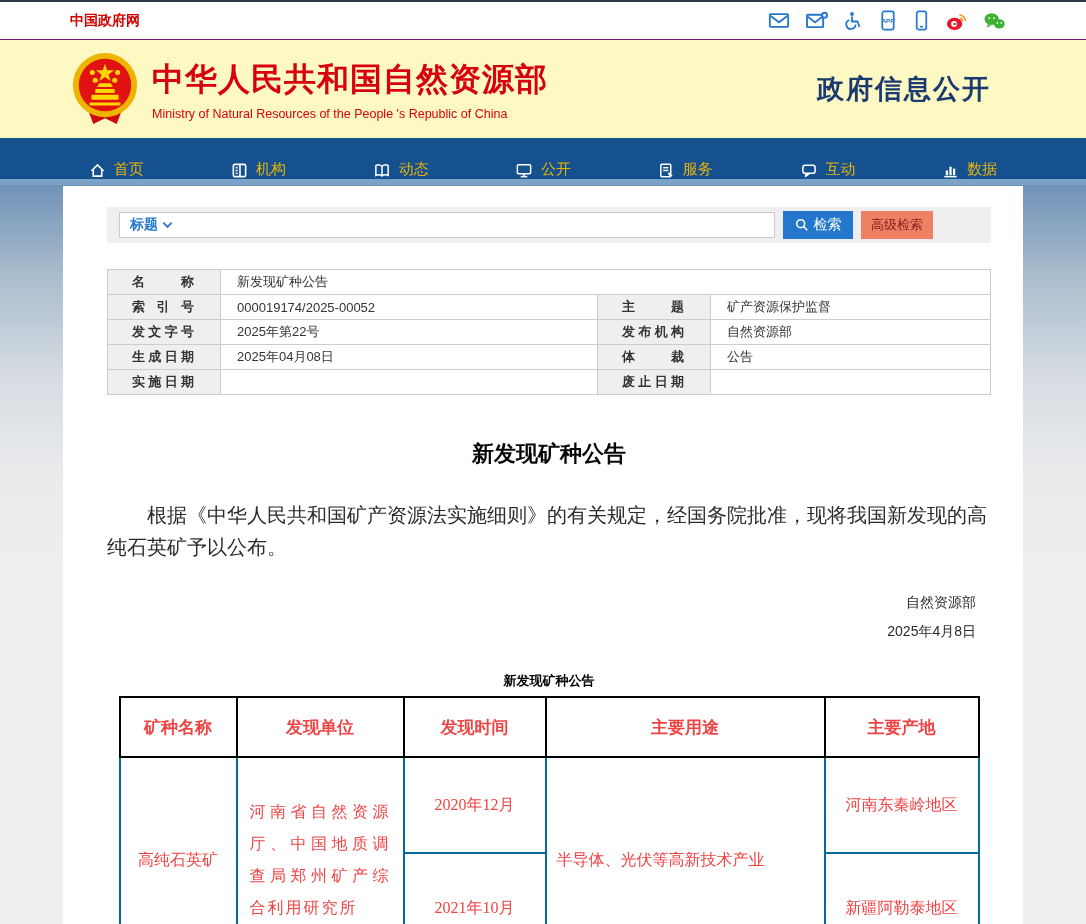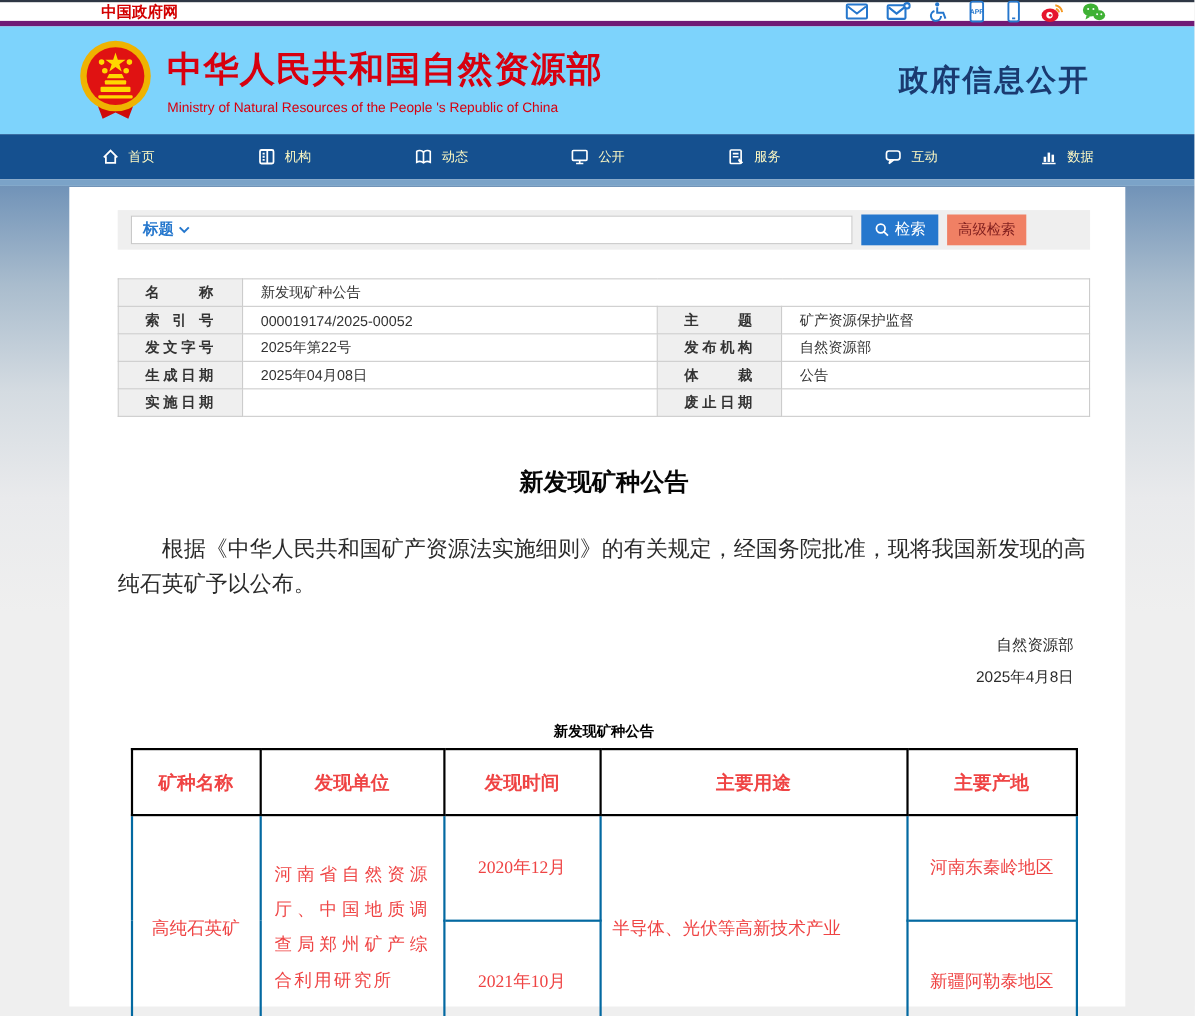--- a/index.html
+++ b/index.html
@@ -1,39 +1,39 @@
 <!DOCTYPE html>
 <html><head>
 <meta charset="utf-8">
 <title>自然资源部</title>
 <style>
   * { margin:0; padding:0; box-sizing:border-box; }
   html,body { width:1086px; height:924px; overflow:hidden; background:#efefef;
     font-family:"Liberation Sans","DejaVu Sans",sans-serif; }
 
   
-  .topbar { height:24px; background:#fff; border-top:2px solid #2e3744;
-    border-bottom:5px solid #701a75; display:flex; align-items:center;
-    justify-content:space-between; padding:0 80px 0 92px; }
+  .topbar { height:40px; background:#fff; border-top:2px solid #2e3744;
+    border-bottom:1px solid #701a75; display:flex; align-items:center;
+    justify-content:space-between; padding:0 80px 0 70px; }
   .gov-link { color:#d20000; font-size:14px; font-weight:bold; cursor:pointer; }
   .topbar-icons { display:flex; align-items:center; gap:15px; }
   .topbar-icons .ic { display:flex; align-items:center; cursor:pointer; }
 
   
-  .header { height:98px; background:#7dd3fc; display:flex; align-items:center;
+  .header { height:98px; background:#fef9c3; display:flex; align-items:center;
     justify-content:space-between; padding:0 95px 0 70px; }
   .brand { display:flex; align-items:center; gap:12px; }
   .brand-cn { color:#d7000f; font-size:32px; font-weight:bold; letter-spacing:1px; }
   .brand-en { color:#d7000f; font-size:12.5px; margin-top:5px; }
   .section-title { color:#1a3a70; font-size:27px; font-weight:bold; letter-spacing:2px; }
 
   
   .nav { height:41px; background:#15508f; display:flex; align-items:stretch; padding:0 45px; }
-  .nav-item { flex:1; display:flex; align-items:center; justify-content:center; gap:8px;
-    color:#fef9c3; font-size:12px; cursor:pointer; }
+  .nav-item { flex:1; display:flex; align-items:flex-end; justify-content:center; gap:8px;
+    color:#eab308; font-size:15px; cursor:pointer; }
   .sub-strip { height:6px; background:#7ba3c8; }
 
   
   .page-bg { height:746px;
     background:linear-gradient(180deg,#7193b8 0%,#a9bccd 12%,#d4dbe1 25%,#e9eaec 38%,#efefef 52%,#efefef 100%);
     padding-top:1px; }
   .card { width:960px; margin-left:63px; height:745px; background:#fff;
     padding:21px 32px 0 44px; }
 
   

